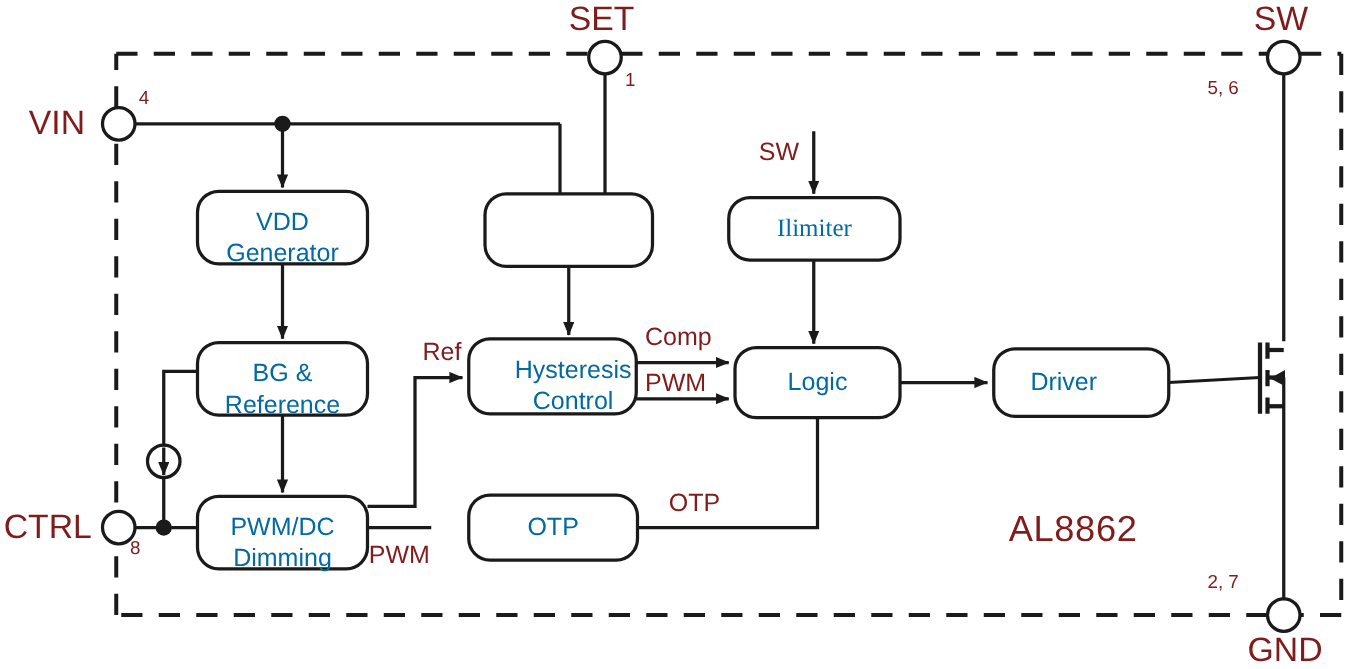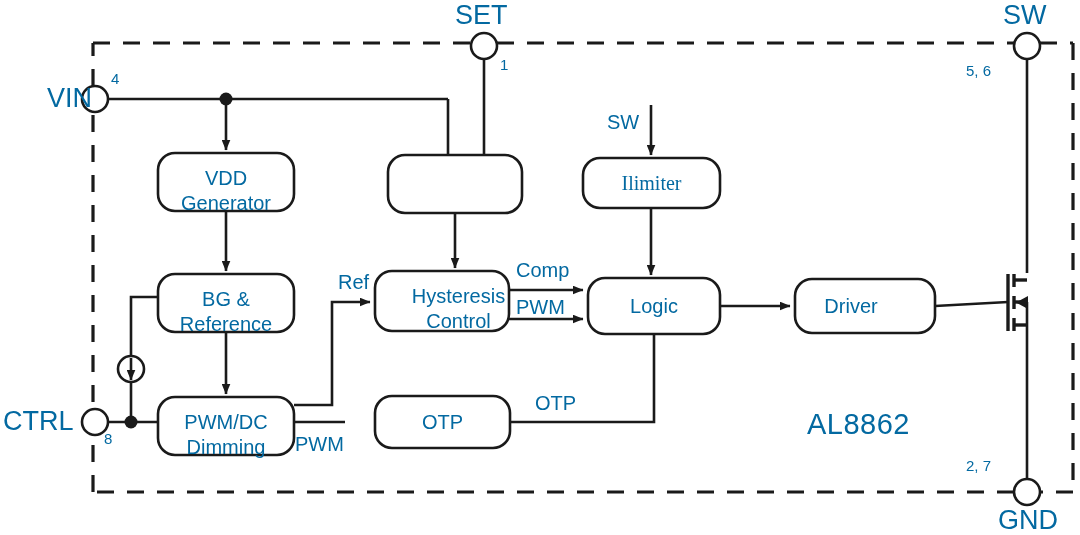--- a/index.html
+++ b/index.html
@@ -1,19 +1,19 @@
 <!DOCTYPE html>
 <html><head>
 <meta charset="utf-8">
 <style>
   html,body{margin:0;padding:0;background:#ffffff;}
   #root{position:relative;width:1080px;height:535px;background:#ffffff;
         font-family:"Liberation Sans",sans-serif;overflow:hidden;}
   #svg{position:absolute;left:0;top:0;width:1080px;height:535px;}
-  .lbl{position:absolute;color:#0369a1;white-space:nowrap;}
+  .lbl{position:absolute;color:#7f1d1d;white-space:nowrap;}
   .pin-name{font-size:27px;font-weight:400;letter-spacing:0px;}
   .pin-num{font-size:15px;}
   .blk-txt{position:absolute;text-align:center;font-size:20px;line-height:25px;color:#0369a1;
            white-space:nowrap;}
   .sig{font-size:20px;}
   .part{font-size:29px;letter-spacing:0.5px;}
 </style>
 </head>
 <body>
 
@@ -110,21 +110,21 @@
         <path d="M1014,296 L1014,309"></path>
         <path d="M1014,318 L1014,331"></path>
         <path d="M1014,280 L1027,280"></path>
         <path d="M1014,325 L1027,325"></path>
         <path d="M1014,302 L1027,302"></path>
       </g>
       <path d="M1028,296 L1016,302.5 L1028,309 Z" fill="#1a1a1a" stroke="none"></path>
     </g>
   </svg>
 
-  <div class="lbl pin-name" style="left:23px;top:83px;margin-left:24px;">VIN</div>
+  <div class="lbl pin-name" style="left:23px;top:83px;">VIN</div>
   <div class="lbl pin-num" style="left:111px;top:70px;">4</div>
 
   <div class="lbl pin-name" style="left:455px;top:0px;">SET</div>
   <div class="lbl pin-num" style="left:500px;top:56px;">1</div>
 
   <div class="lbl pin-name" style="left:1003px;top:0px;">SW</div>
   <div class="lbl pin-num" style="left:966px;top:62px;">5, 6</div>
 
   <div class="lbl pin-name" style="left:3px;top:406px;">CTRL</div>
   <div class="lbl pin-num" style="left:104px;top:430px;">8</div>

